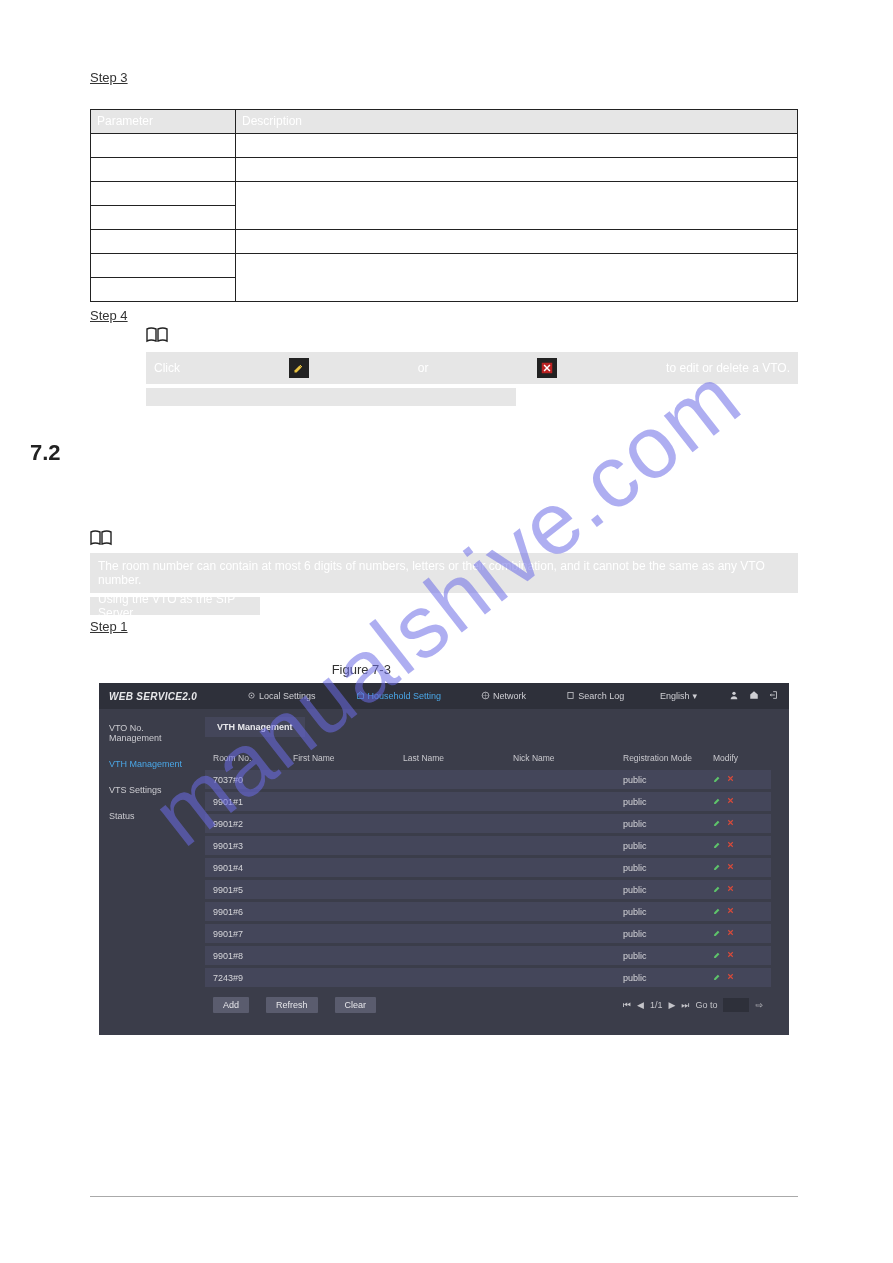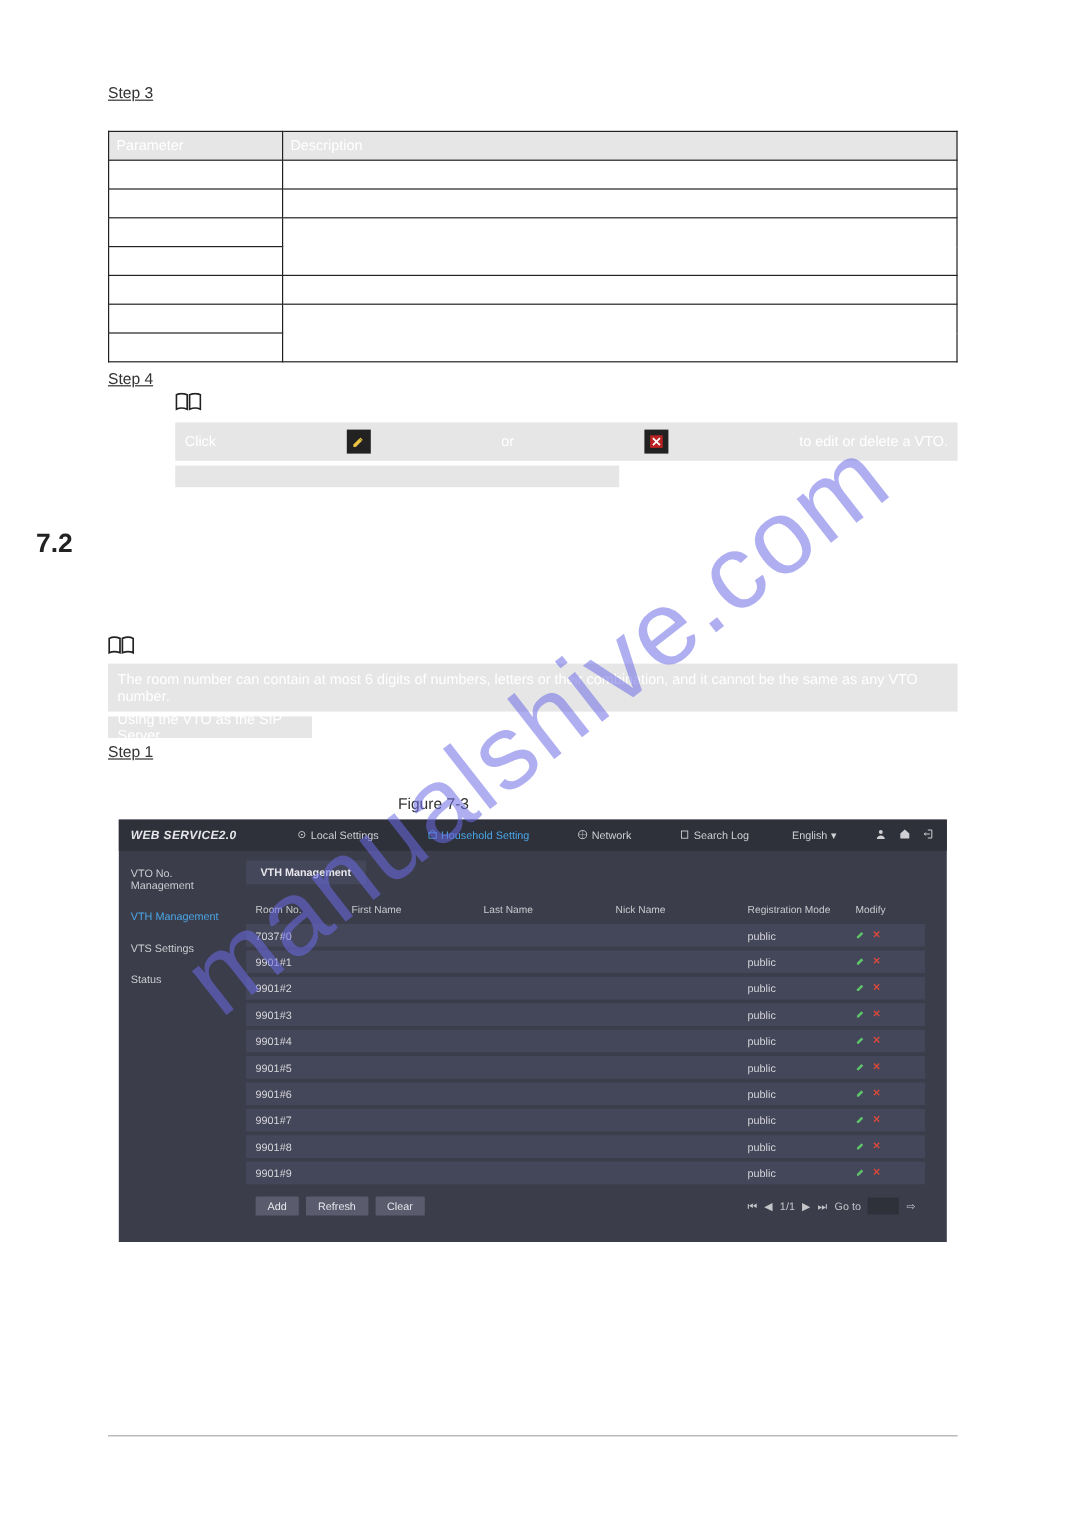--- a/index.html
+++ b/index.html
@@ -107,21 +107,21 @@
   .ui-main { flex:1; padding: 8px 18px 12px 0; }
   .ui-tab { display:inline-block; background:#44465a; color:#e8e8ec; padding:5px 12px; font-size:9px; font-weight:bold; }
   .ui-table { width:100%; margin-top:12px; font-size:9px; }
   .ui-table-head, .ui-table-row { display:grid; grid-template-columns: 80px 110px 110px 110px 90px 50px; align-items:center; padding:4px 8px; }
   .ui-table-head { font-size:8.5px; color:#c9c9ce; }
   .ui-table-row { background:#44465a; margin-top:3px; }
   .ui-table-row span { color:#d6d6da; }
   .ui-modcell { display:flex; gap:4px; align-items:center; }
   .mini-edit svg{ width:9px;height:9px; }
   .mini-del svg{ width:9px;height:9px; }
-  .ui-footer { display:flex; align-items:center; padding:10px 8px; gap:6px; font-size:9px; }
+  .ui-footer { display:flex; align-items:center; padding:10px 8px; gap:17px; font-size:9px; }
   .ui-btn { background:#5a5c6e; color:#e6e6ea; padding:3px 10px; border-radius:1px; font-size:9px; }
   .ui-pager { margin-left:auto; display:flex; align-items:center; gap:6px; color:#c4c4c9; }
   .ui-pager-box { background:#2e303a; width:26px; height:14px; display:inline-block; }
 
   
   .watermark {
     position: absolute;
     left: 50%; top: 48%;
     transform: translate(-50%, -50%) rotate(-38deg);
     font-size: 88px;
@@ -444,21 +444,21 @@
                 <span class="ui-modcell">
                   <span class="mini-edit"><svg viewBox="0 0 24 24">
                       <path d="M3 17l10-10 4 4-10 10H3z" fill="#5ec46a"></path>
                     </svg></span>
                   <span class="mini-del"><svg viewBox="0 0 24 24">
                       <path d="M6 6l12 12M18 6L6 18" stroke="#d94a3a" stroke-width="3"></path>
                     </svg></span>
                 </span>
               </div>
               <div class="ui-table-row">
-                <span>9901#9</span>
+                <span>7243#9</span>
                 <span></span>
                 <span></span>
                 <span></span>
                 <span>public</span>
                 <span class="ui-modcell">
                   <span class="mini-edit"><svg viewBox="0 0 24 24">
                       <path d="M3 17l10-10 4 4-10 10H3z" fill="#5ec46a"></path>
                     </svg></span>
                   <span class="mini-del"><svg viewBox="0 0 24 24">
                       <path d="M6 6l12 12M18 6L6 18" stroke="#d94a3a" stroke-width="3"></path>

